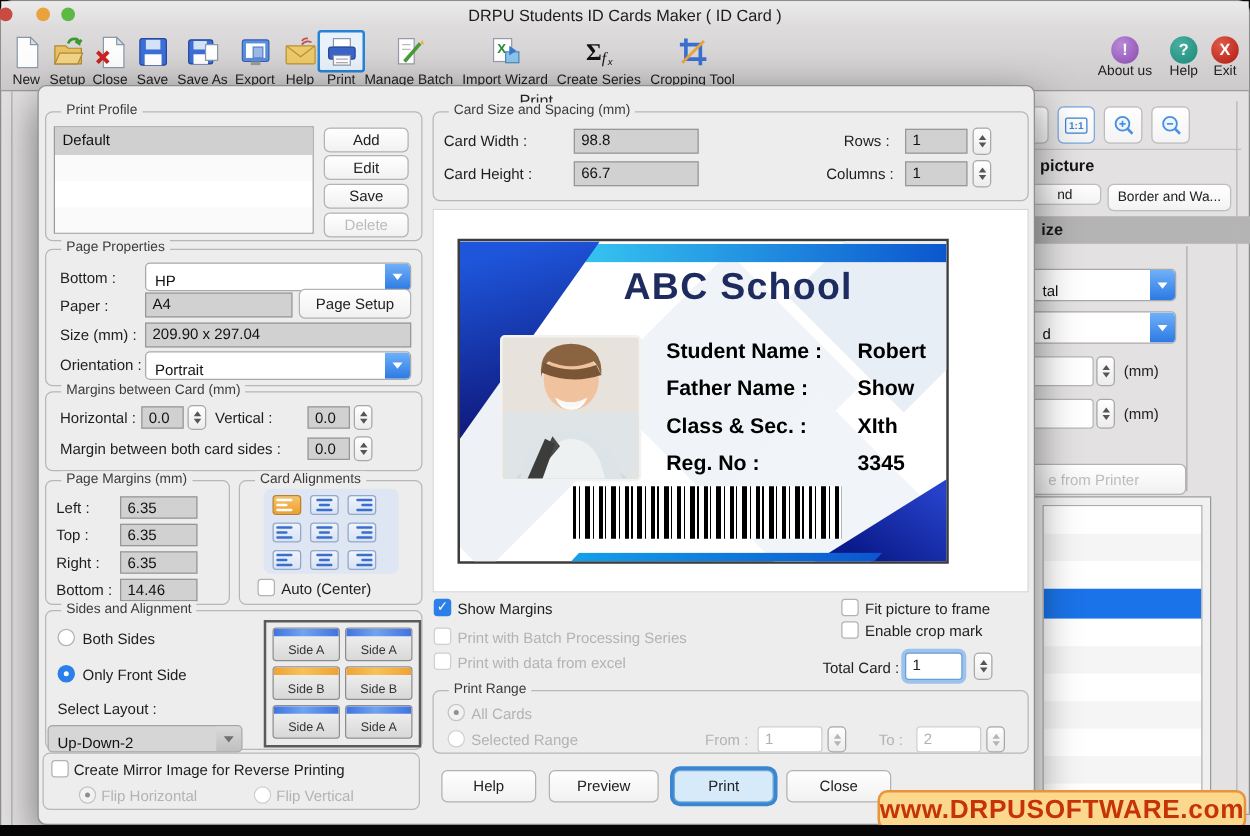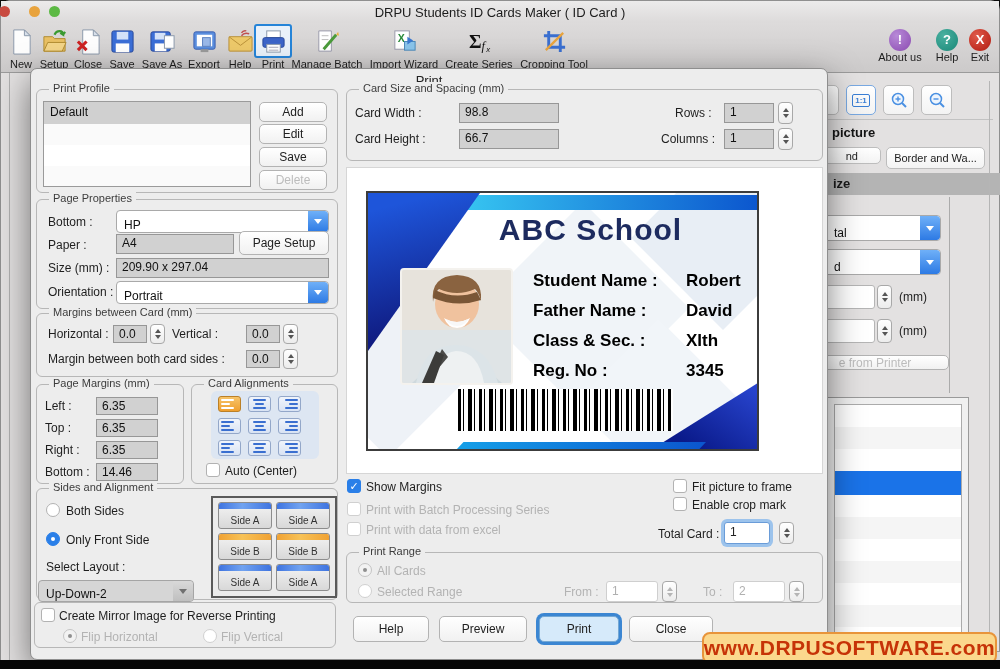--- a/index.html
+++ b/index.html
@@ -271,21 +271,21 @@
         <div class="st-u"></div>
         <div class="st-d"></div>
       </div>
     <div class="lbl rp" style="left:898px;top:289px">(mm)</div>
     <div class="wfld rp" style="left:800px;top:318px;width:74px;height:24px"></div>
     <div class="stepper rp" style="left:876px;top:318px;height:24px">
         <div class="st-u"></div>
         <div class="st-d"></div>
       </div>
     <div class="lbl rp" style="left:898px;top:323px">(mm)</div>
-    <div class="btn rp dis" style="left:800px;top:354px;width:148px;height:15px">e from Printer</div>
+    <div class="btn rp dis" style="left:800px;top:370px;width:148px;height:25px">e from Printer</div>
     <div class="abs rp" style="left:948px;top:196px;width:1px;height:196px;background:#ababab"></div>
 
     <div class="abs rp" style="left:826px;top:396px;width:142px;height:248px;background:#f0f0f0;border:1px solid #9a9a9a">
       <div style="position:absolute;left:6px;top:6px;width:128px;height:234px;background:#fff;border:1px solid #ababab;overflow:hidden">
         <div style="height:22px;background:#fff"></div>
         <div style="height:22px;background:#f5f5f5"></div>
         <div style="height:22px;background:#fff"></div>
         <div style="height:24px;background:#1a73e8"></div>
         <div style="height:22px;background:#fff"></div>
         <div style="height:22px;background:#f5f5f5"></div>
@@ -521,21 +521,21 @@
           <ellipse cx="55" cy="34" rx="22" ry="24" fill="#f0c29e"></ellipse>
           <path d="M31 32q-3-26 24-27 26 1 24 26-2-8-6-12-18 8-36 0-5 4-6 13z" fill="#8a6340"></path>
           <path d="M33 20q20 10 42 2l4 8q-24 8-48-2z" fill="#7a5636"></path>
           <path d="M42 48q12 8 26 0-4 10-13 10t-13-10z" fill="#fff"></path>
           <path d="M44 49q11 6 22 0-3 7-11 7t-11-7z" fill="#f8f8f8"></path>
         </svg>
       </div>
       <div class="cardlbl" style="left:165px;top:78px">Student Name :</div>
       <div class="cardlbl" style="left:318px;top:78px">Robert</div>
       <div class="cardlbl" style="left:165px;top:108px">Father Name :</div>
-      <div class="cardlbl" style="left:318px;top:108px">David</div>
+      <div class="cardlbl" style="left:318px;top:108px">Show</div>
       <div class="cardlbl" style="left:165px;top:138px">Class &amp; Sec. :</div>
       <div class="cardlbl" style="left:318px;top:138px">XIth</div>
       <div class="cardlbl" style="left:165px;top:168px">Reg. No :</div>
       <div class="cardlbl" style="left:318px;top:168px">3345</div>
       <div class="abs" style="left:90px;top:196px;width:215px;height:42px;background:repeating-linear-gradient(90deg,#000 0 3px,#fff 3px 5px,#000 5px 6px,#fff 6px 10px,#000 10px 14px,#fff 14px 16px,#000 16px 17px,#fff 17px 21px)"></div>
     </div>
 
     <div class="cb on" style="left:316px;top:410px">✓</div>
     <div class="lbl" style="left:335px;top:411px">Show Margins</div>
     <div class="cb dis" style="left:316px;top:433px"></div>

